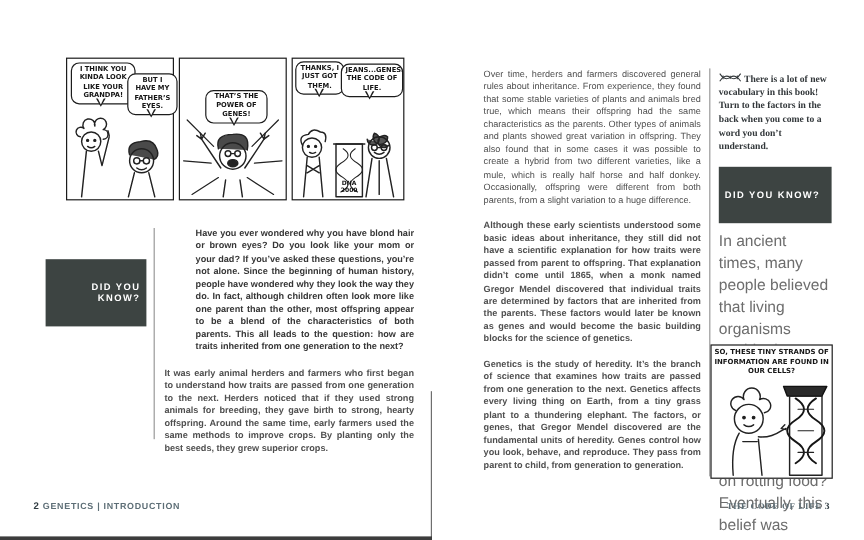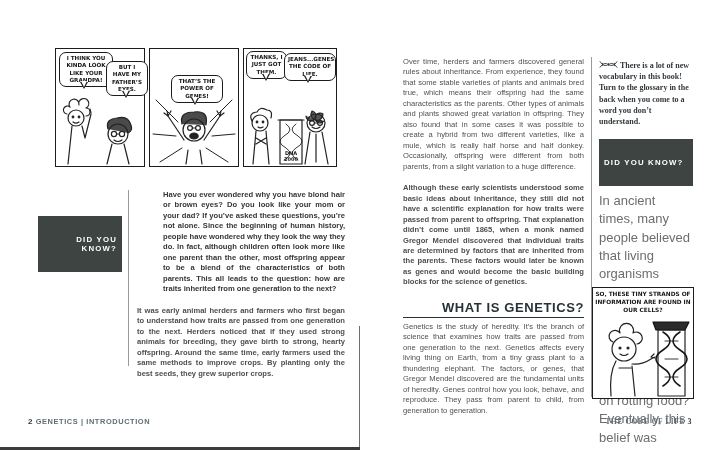--- a/index.html
+++ b/index.html
@@ -146,35 +146,34 @@
     <span class="pg">2</span>
     <span>GENETICS | INTRODUCTION</span>
   </div>
 </div>
 
 <div class="page" id="right-page">
 
   <div style="position:absolute;left:43px;top:57px;width:181px;">
     <p class="body-para">Over time, herders and farmers discovered general rules about inheritance. From experience, they found that some stable varieties of plants and animals bred true, which means their offspring had the same characteristics as the parents. Other types of animals and plants showed great variation in offspring. They also found that in some cases it was possible to create a hybrid from two different varieties, like a mule, which is really half horse and half donkey. Occasionally, offspring were different from both parents, from a slight variation to a huge difference.</p>
     <p class="body-para">Although these early scientists understood some basic ideas about inheritance, they still did not have a scientific explanation for how traits were passed from parent to offspring. That explanation didn’t come until 1865, when a monk named Gregor Mendel discovered that individual traits are determined by factors that are inherited from the parents. These factors would later be known as genes and would become the basic building blocks for the science of genetics.</p>
-    <div class="section-heading">WHAT IS GENETICS?</div>
     <p class="body-para after-heading">Genetics is the study of heredity. It’s the branch of science that examines how traits are passed from one generation to the next. Genetics affects every living thing on Earth, from a tiny grass plant to a thundering elephant. The factors, or genes, that Gregor Mendel discovered are the fundamental units of heredity. Genes control how you look, behave, and reproduce. They pass from parent to child, from generation to generation.</p>
   </div>
 
   <div class="col-divider" style="left:231px;top:57px;height:340px;"></div>
 
   <div style="position:absolute;left:239px;top:60px;width:94px;">
     <div class="margin-note">
       <svg class="dna-icon" width="19" height="9" viewBox="0 0 24 10" style="stroke:#32373a;fill:none;stroke-width:1.1;">
         <path d="M1,1 Q6,9 12,5 Q18,1 23,9"></path>
           <path d="M1,9 Q6,1 12,5 Q18,9 23,1"></path>
         <line x1="4.5" y1="3" x2="4.5" y2="7"></line>
           <line x1="12" y1="3.2" x2="12" y2="6.8"></line>
           <line x1="19.5" y1="3" x2="19.5" y2="7"></line>
-      </svg><span>There is a lot of new vocabulary in this book! Turn to the glossary in the back when you come to a word you don’t understand.</span>
+      </svg><span>There is a lot of new vocabulary in this book! Turn to the factors in the back when you come to a word you don’t understand.</span>
     </div>
     <div class="dyk-box" style="margin-top:12px;">DID YOU KNOW?</div>
     <div class="dyk-body">In ancient times, many people believed that living organisms could arise spontaneously from something non-living. Have you ever seen maggots form on rotting food? Eventually, this belief was proven false, and we know that living organisms come from living organisms.</div>
   </div>
 
   <div class="panel" style="left:232px;top:287px;width:100px;height:110px;">
     <div class="caption">So, these tiny strands of information are found in our cells?</div>
     <svg class="art" width="96" height="82" viewBox="0 0 96 82" style="left:2px;">
       <path d="M18,26 a6,6 0 1 1 7,-9 a7,7 0 1 1 13,0 a6,6 0 1 1 4,11"></path>
       <circle cx="29" cy="33" r="12"></circle>

